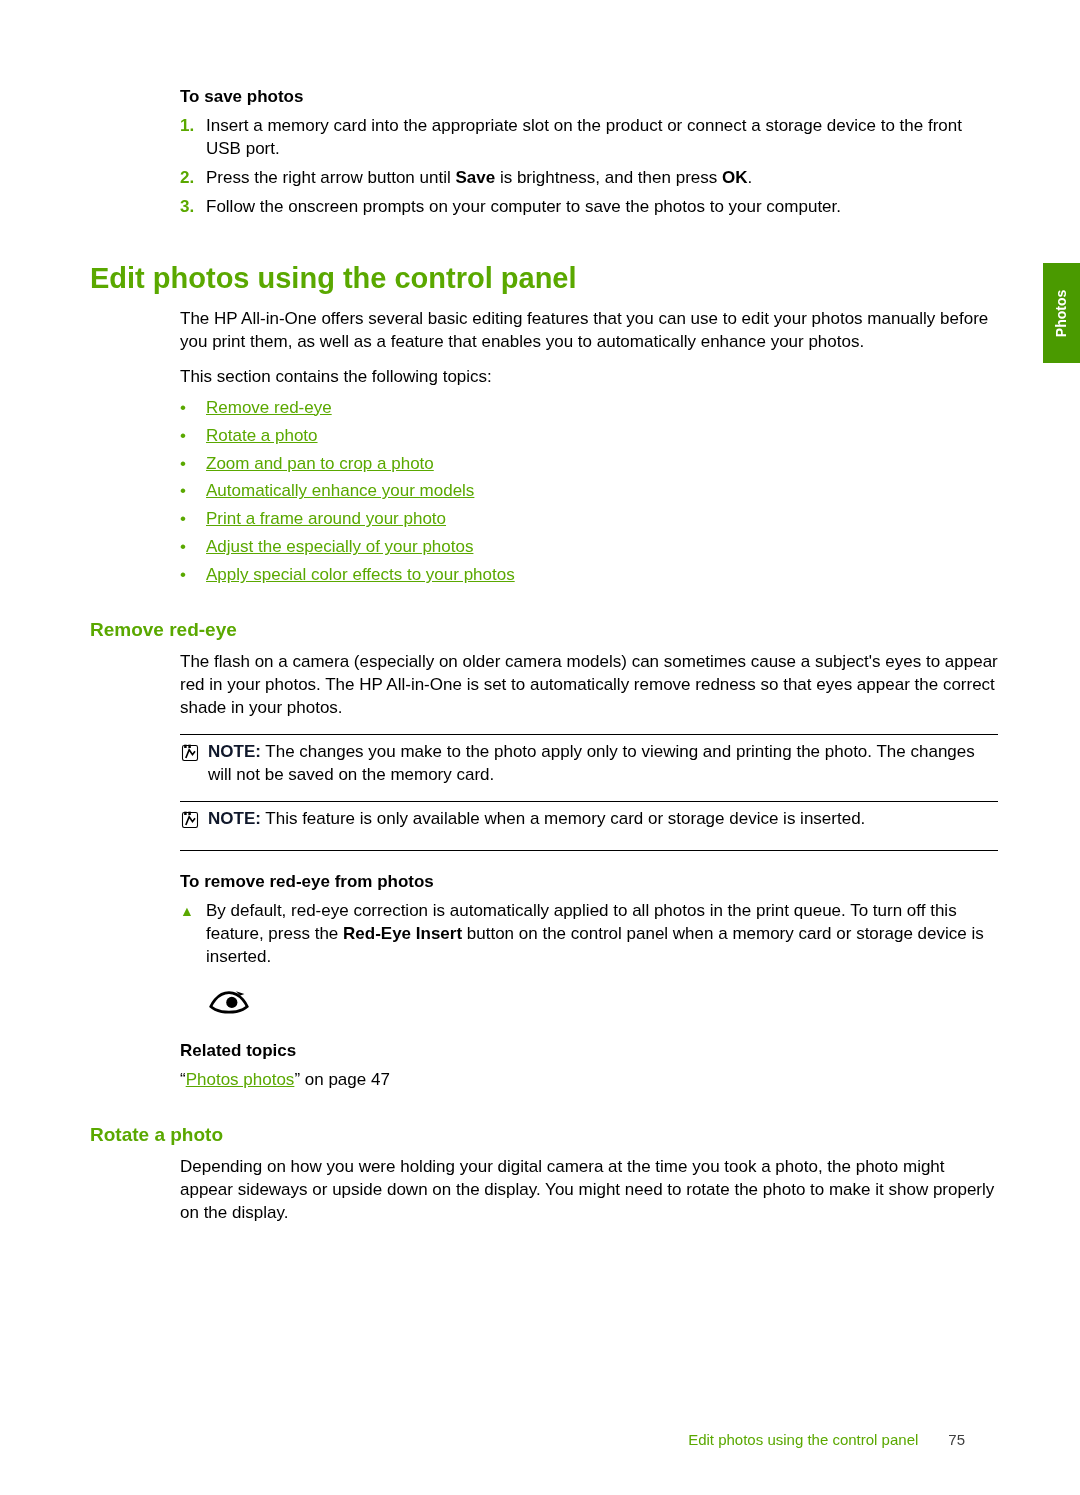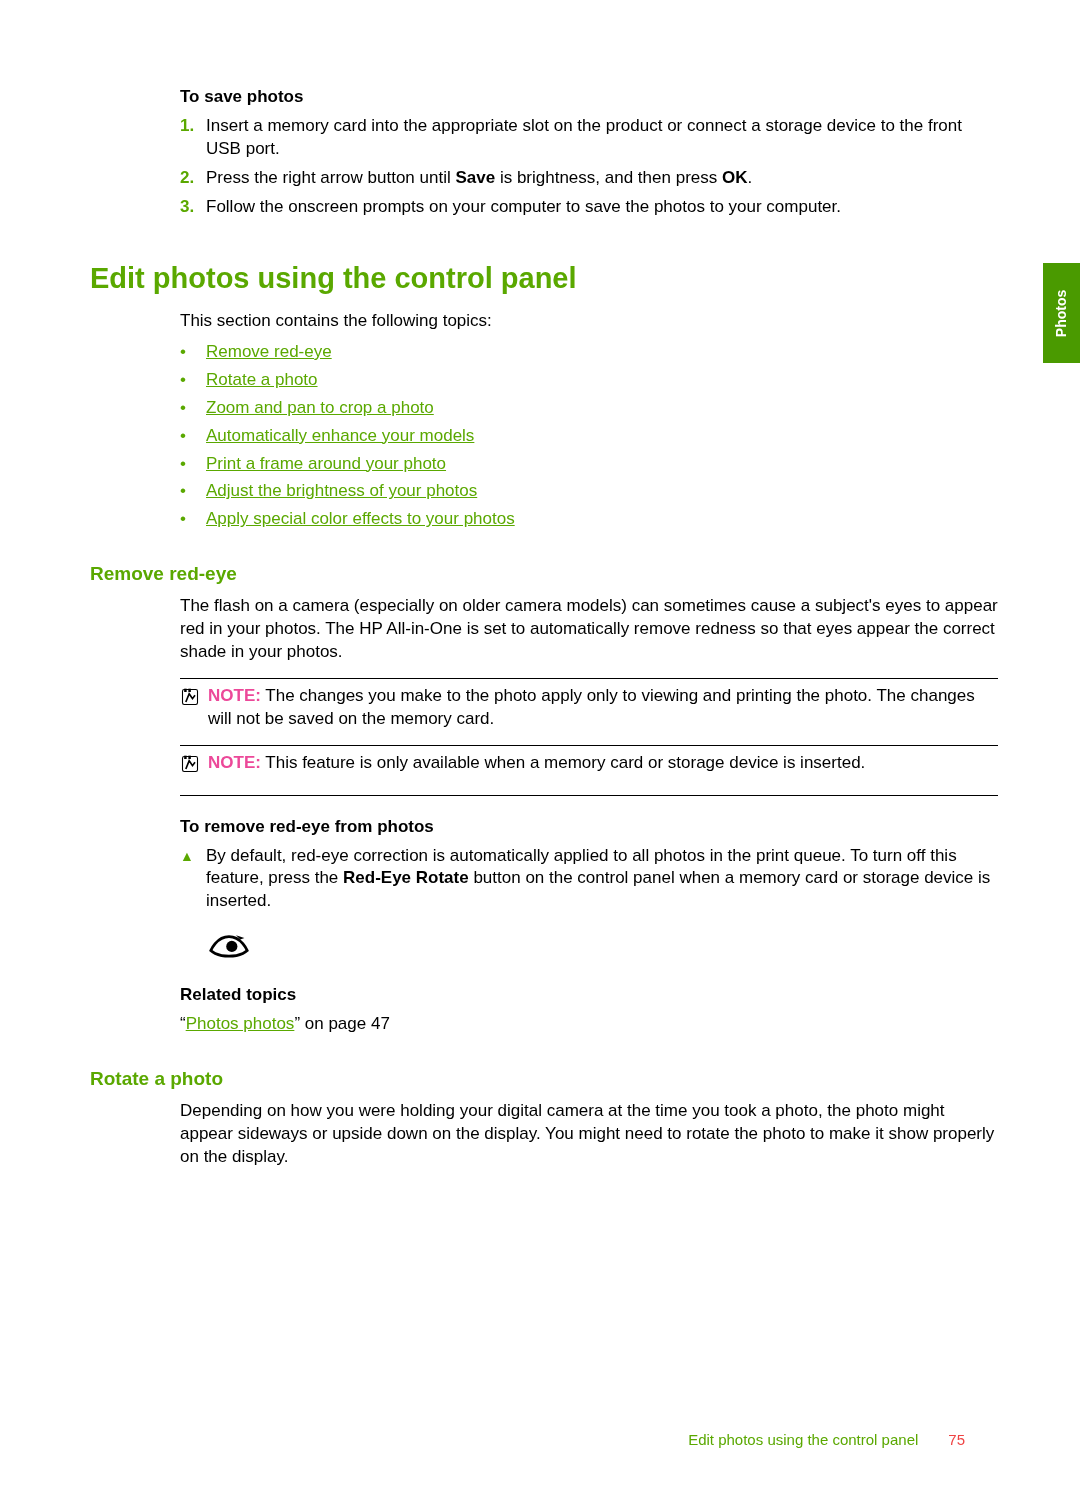--- a/index.html
+++ b/index.html
@@ -112,21 +112,21 @@
   }
   .note-row .icon svg {
     width: 20px;
     height: 20px;
   }
   .note-row .txt {
     flex: 1;
   }
   .note-label {
     font-weight: bold;
-    color: #ec4899;
+    color: #0f172a;
   }
   .tri-list {
     list-style: none;
   }
   .tri-list li {
     display: flex;
     margin-bottom: 6px;
   }
   .tri-list li .marker {
     color: #5aa800;
@@ -154,21 +154,21 @@
     justify-content: flex-end;
     align-items: baseline;
     padding-right: 115px;
     font-size: 15px;
   }
   .footer .ftitle {
     color: #5aa800;
     margin-right: 30px;
   }
   .footer .fnum {
-    color: #ef4444;
+    color: #404040;
   }
   b { font-weight: bold; }
 </style>
 </head>
 <body>
 
 <div class="side-tab">
   <span>Photos</span>
 </div>
 
@@ -190,20 +190,21 @@
       <li>
         <span class="marker">3.</span>
         <span class="body">Follow the onscreen prompts on your computer to save the photos to your computer.</span>
       </li>
     </ol>
   </div>
 
   <div class="h1">Edit photos using the control panel</div>
 
   <div class="indent-1">
+    <div class="para">The HP All-in-One offers several basic editing features that you can use to edit your photos manually before you print them, as well as a feature that enables you to automatically enhance your photos.</div>
     <div class="para" style="margin-top:12px;">This section contains the following topics:</div>
     <ul class="bul">
       <li>
           <span class="dot">•</span>
           <a href="#">Remove red-eye</a>
         </li>
       <li>
           <span class="dot">•</span>
           <a href="#">Rotate a photo</a>
         </li>
@@ -214,21 +215,21 @@
       <li>
           <span class="dot">•</span>
           <a href="#">Automatically enhance your models</a>
         </li>
       <li>
           <span class="dot">•</span>
           <a href="#">Print a frame around your photo</a>
         </li>
       <li>
           <span class="dot">•</span>
-          <a href="#">Adjust the brightness of your photos</a>
+          <a href="#">Adjust the especially of your photos</a>
         </li>
       <li>
           <span class="dot">•</span>
           <a href="#">Apply special color effects to your photos</a>
         </li>
     </ul>
   </div>
 
   <div class="h2">Remove red-eye</div>
   <div class="indent-1">
@@ -264,21 +265,21 @@
         <span> </span><span>This feature is only available when a memory card or storage device is inserted.</span>
       </div>
     </div>
     <div class="note-rule" style="margin-bottom:20px;"></div>
 
     <div class="sub-h">To remove red-eye from photos</div>
     <ul class="tri-list">
       <li>
         <span class="marker">▲</span>
         <span class="body">
-          <span>By default, red-eye correction is automatically applied to all photos in the print queue. To turn off this feature, press the </span><b>Red-Eye Rotate</b><span> button on the control panel when a memory card or storage device is inserted.</span>
+          <span>By default, red-eye correction is automatically applied to all photos in the print queue. To turn off this feature, press the </span><b>Red-Eye Insert</b><span> button on the control panel when a memory card or storage device is inserted.</span>
         </span>
       </li>
     </ul>
 
     <div class="eye-icon">
       <svg viewBox="0 0 60 40">
         <path d="M30 8 C12 8 4 28 4 28 C4 28 12 36 30 36 C48 36 56 28 56 28 C56 28 48 8 30 8 Z" fill="none" stroke="#000" stroke-width="4"></path>
         <circle cx="34" cy="22" r="8" fill="#000"></circle>
         <path d="M40 6 L52 10 L46 12 Z" fill="#000"></path>
       </svg>

